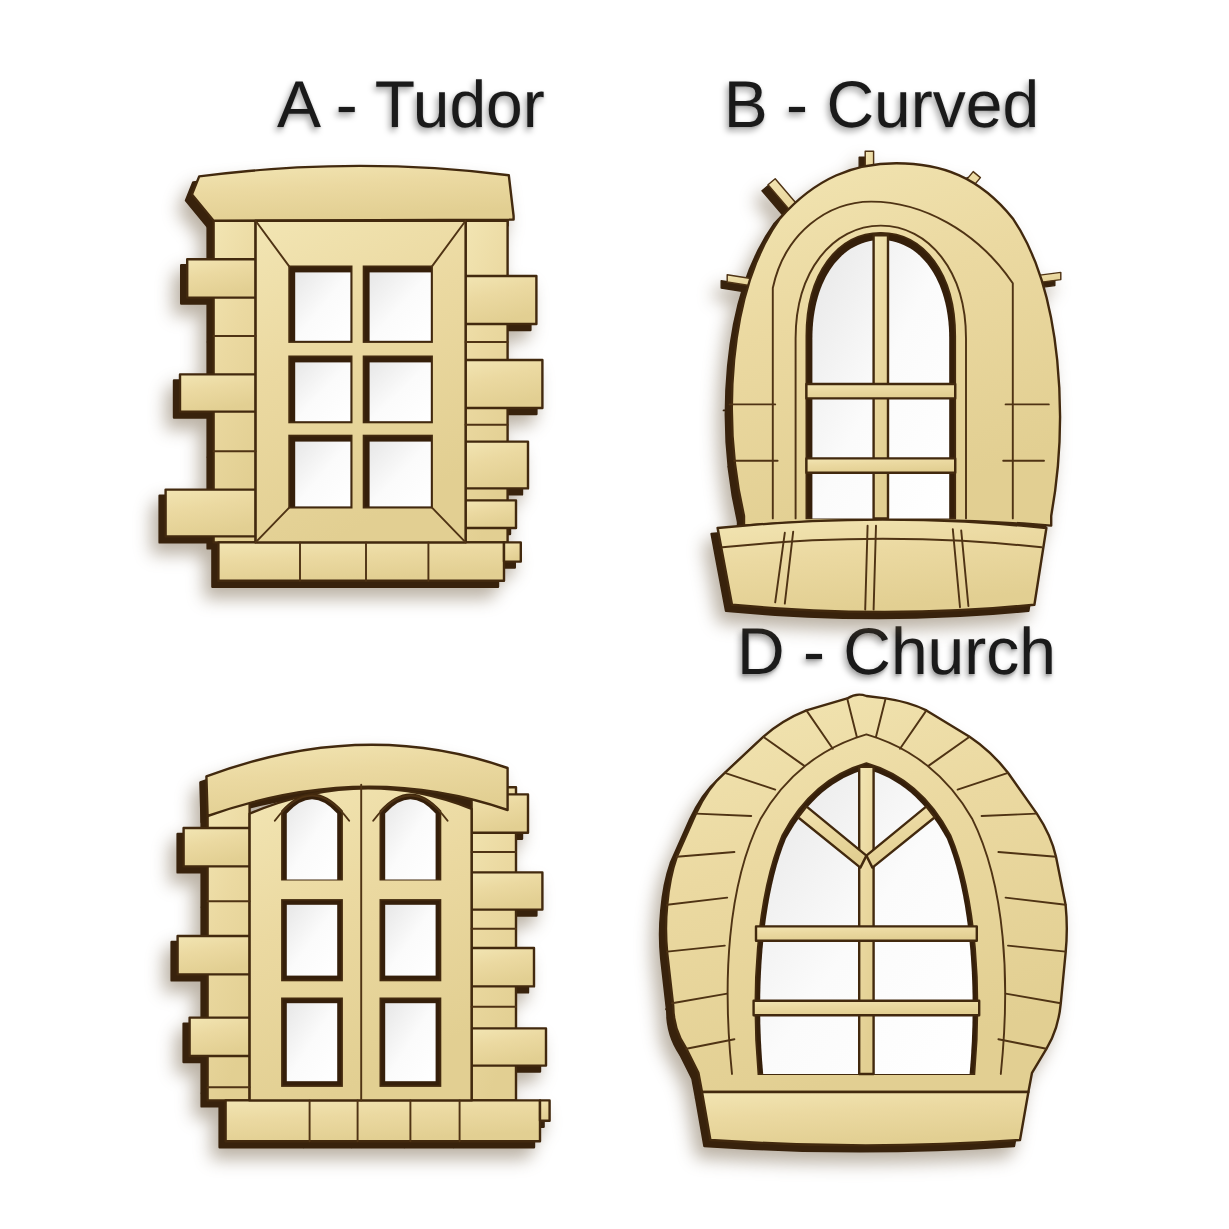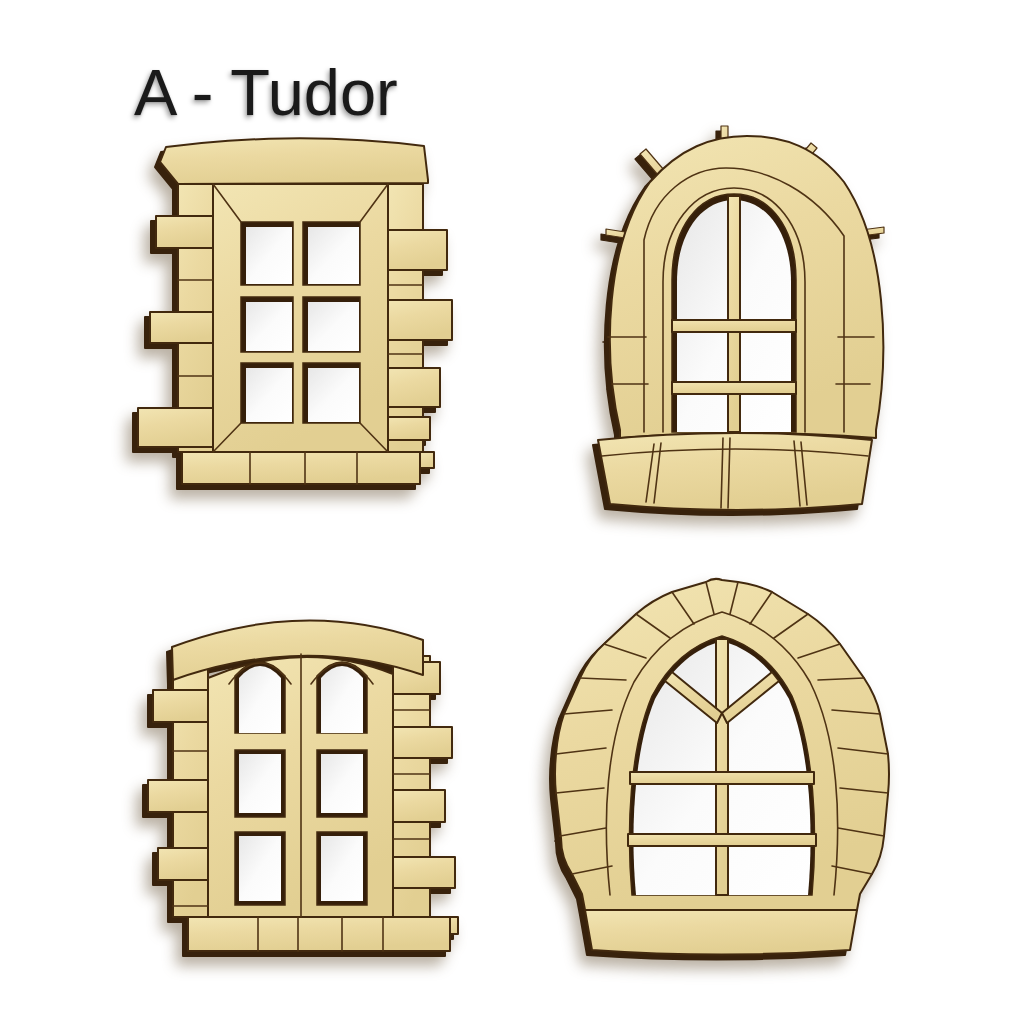--- a/index.html
+++ b/index.html
@@ -8,22 +8,22 @@
     --hole-shadow:#351f0a; --pane-background:#ffffff; --label-color:#1a1a1a;
     --background-color:#ffffff;
   }
   html,body{margin:0;padding:0;}
   body{font-family:"Liberation Sans", sans-serif;}
   .canvas{
     position:relative; width:1024px; height:1024px;
     background:var(--background-color); overflow:hidden;
   }
   .variant-label{
-    position:absolute; text-align:left; line-height:1;
-    font-size:65px; font-weight:400; color:var(--label-color);
+    position:absolute; text-align:right; line-height:1;
+    font-size:55px; font-weight:400; color:var(--label-color);
     letter-spacing:0px; white-space:nowrap;
     text-shadow:-2px 3px 5px rgba(0,0,0,0.35), 0 1px 2px rgba(0,0,0,0.2);
   }
   svg.win{ position:absolute; overflow:visible;
     filter: drop-shadow(-5px 5px 0px var(--cut-edge)) drop-shadow(-6px 9px 7px rgba(105,85,55,0.45));
   }
   .w   { fill:url(#woodgrad); stroke:var(--outline); stroke-width:2;   stroke-linejoin:round; }
   .rib { fill:url(#woodgrad); stroke:var(--engraving); stroke-width:1.2; stroke-linejoin:round; }
   .hole{ fill:var(--hole-shadow); stroke:var(--outline); stroke-width:1.5; }
   .pane{ fill:url(#panegrad); stroke:none; }
@@ -45,20 +45,22 @@
       </linearGradient>
       <linearGradient id="panegrad" x1="0" y1="0" x2="1" y2="1">
         <stop class="p1" offset="0"></stop>
           <stop class="p2" offset="0.5"></stop>
           <stop class="p3" offset="1"></stop>
       </linearGradient>
     </defs>
   </svg>
 
   <div class="variant-label" style="left:134px; top:60px; width:320px;">A - Tudor</div>
+  <div class="variant-label" style="left:566px; top:60px; width:300px;">B - Curved</div>
+  <div class="variant-label" style="left:560px; top:516px; width:320px;">D - Church</div>
 
   <svg class="win" viewBox="0 0 322 362" style="left:134px; top:132px; width:322px; height:362px;">
     <g>
       <rect class="w" x="44" y="52" width="35" height="268"></rect>
       <rect class="w" x="22" y="84" width="57" height="32"></rect>
       <rect class="w" x="16" y="180" width="63" height="31"></rect>
       <rect class="w" x="4" y="276" width="75" height="39"></rect>
       <rect class="w" x="254" y="52" width="35" height="268"></rect>
       <rect class="w" x="254" y="98" width="59" height="40"></rect>
       <rect class="w" x="254" y="168" width="64" height="40"></rect>

